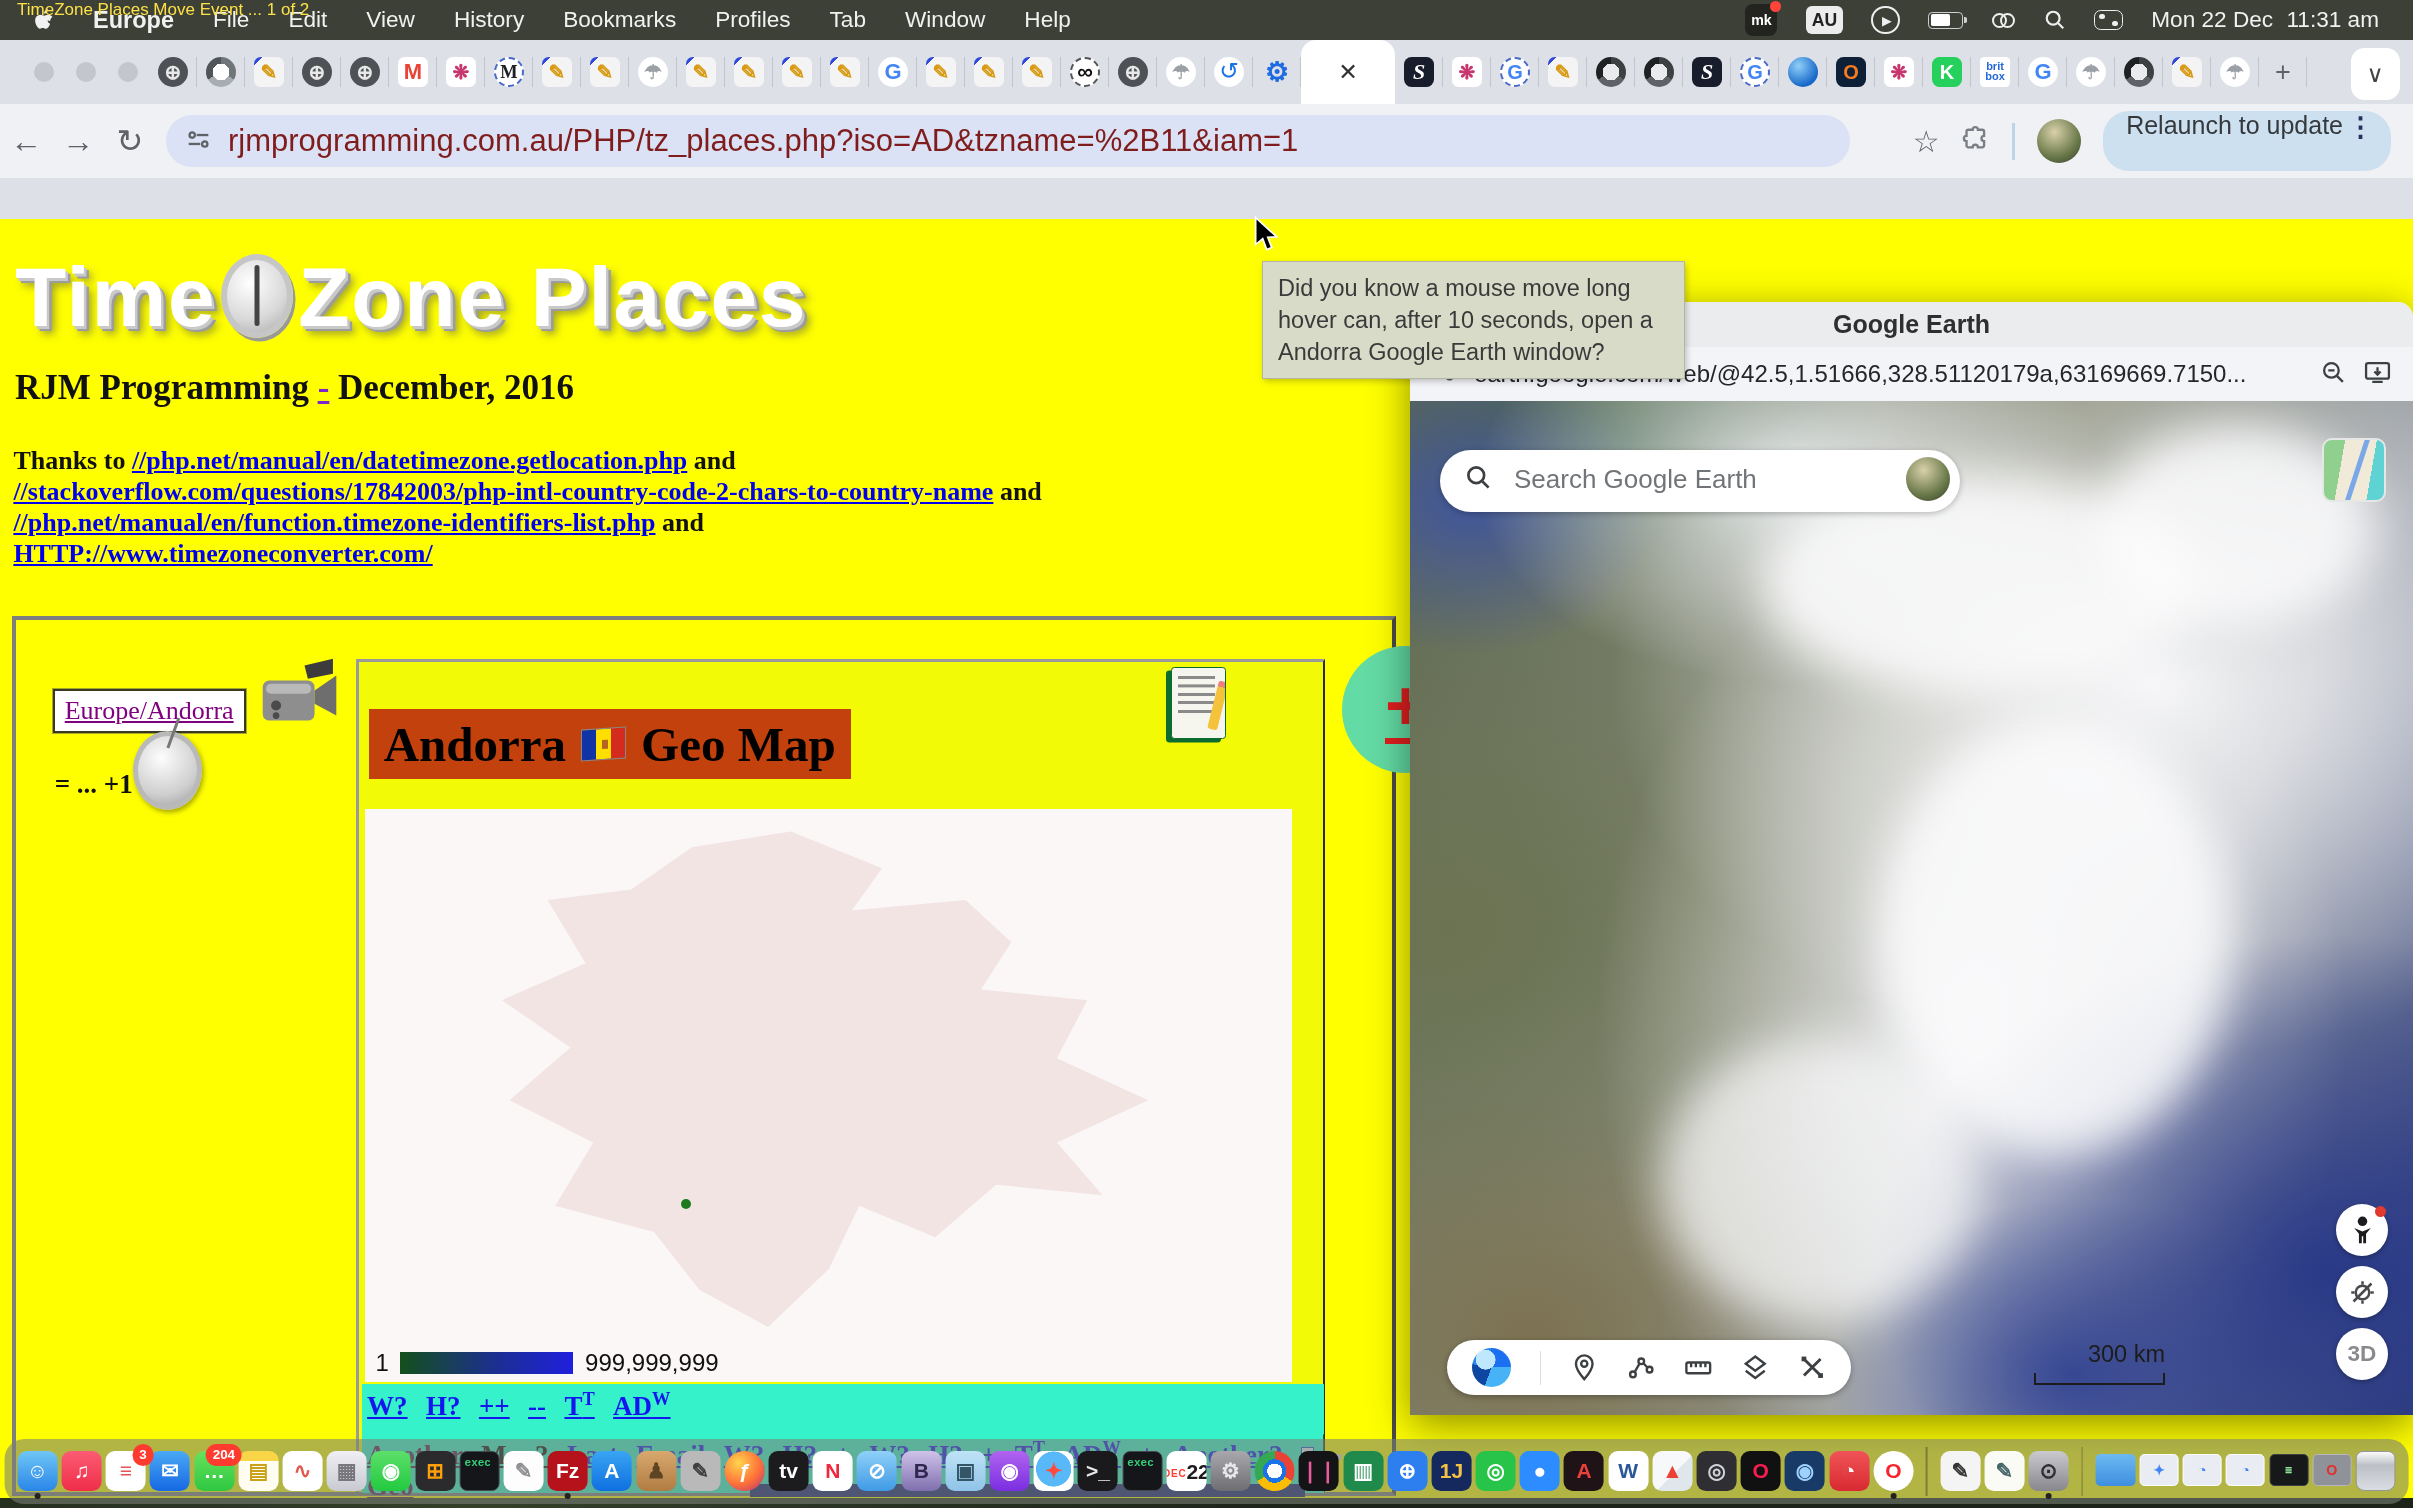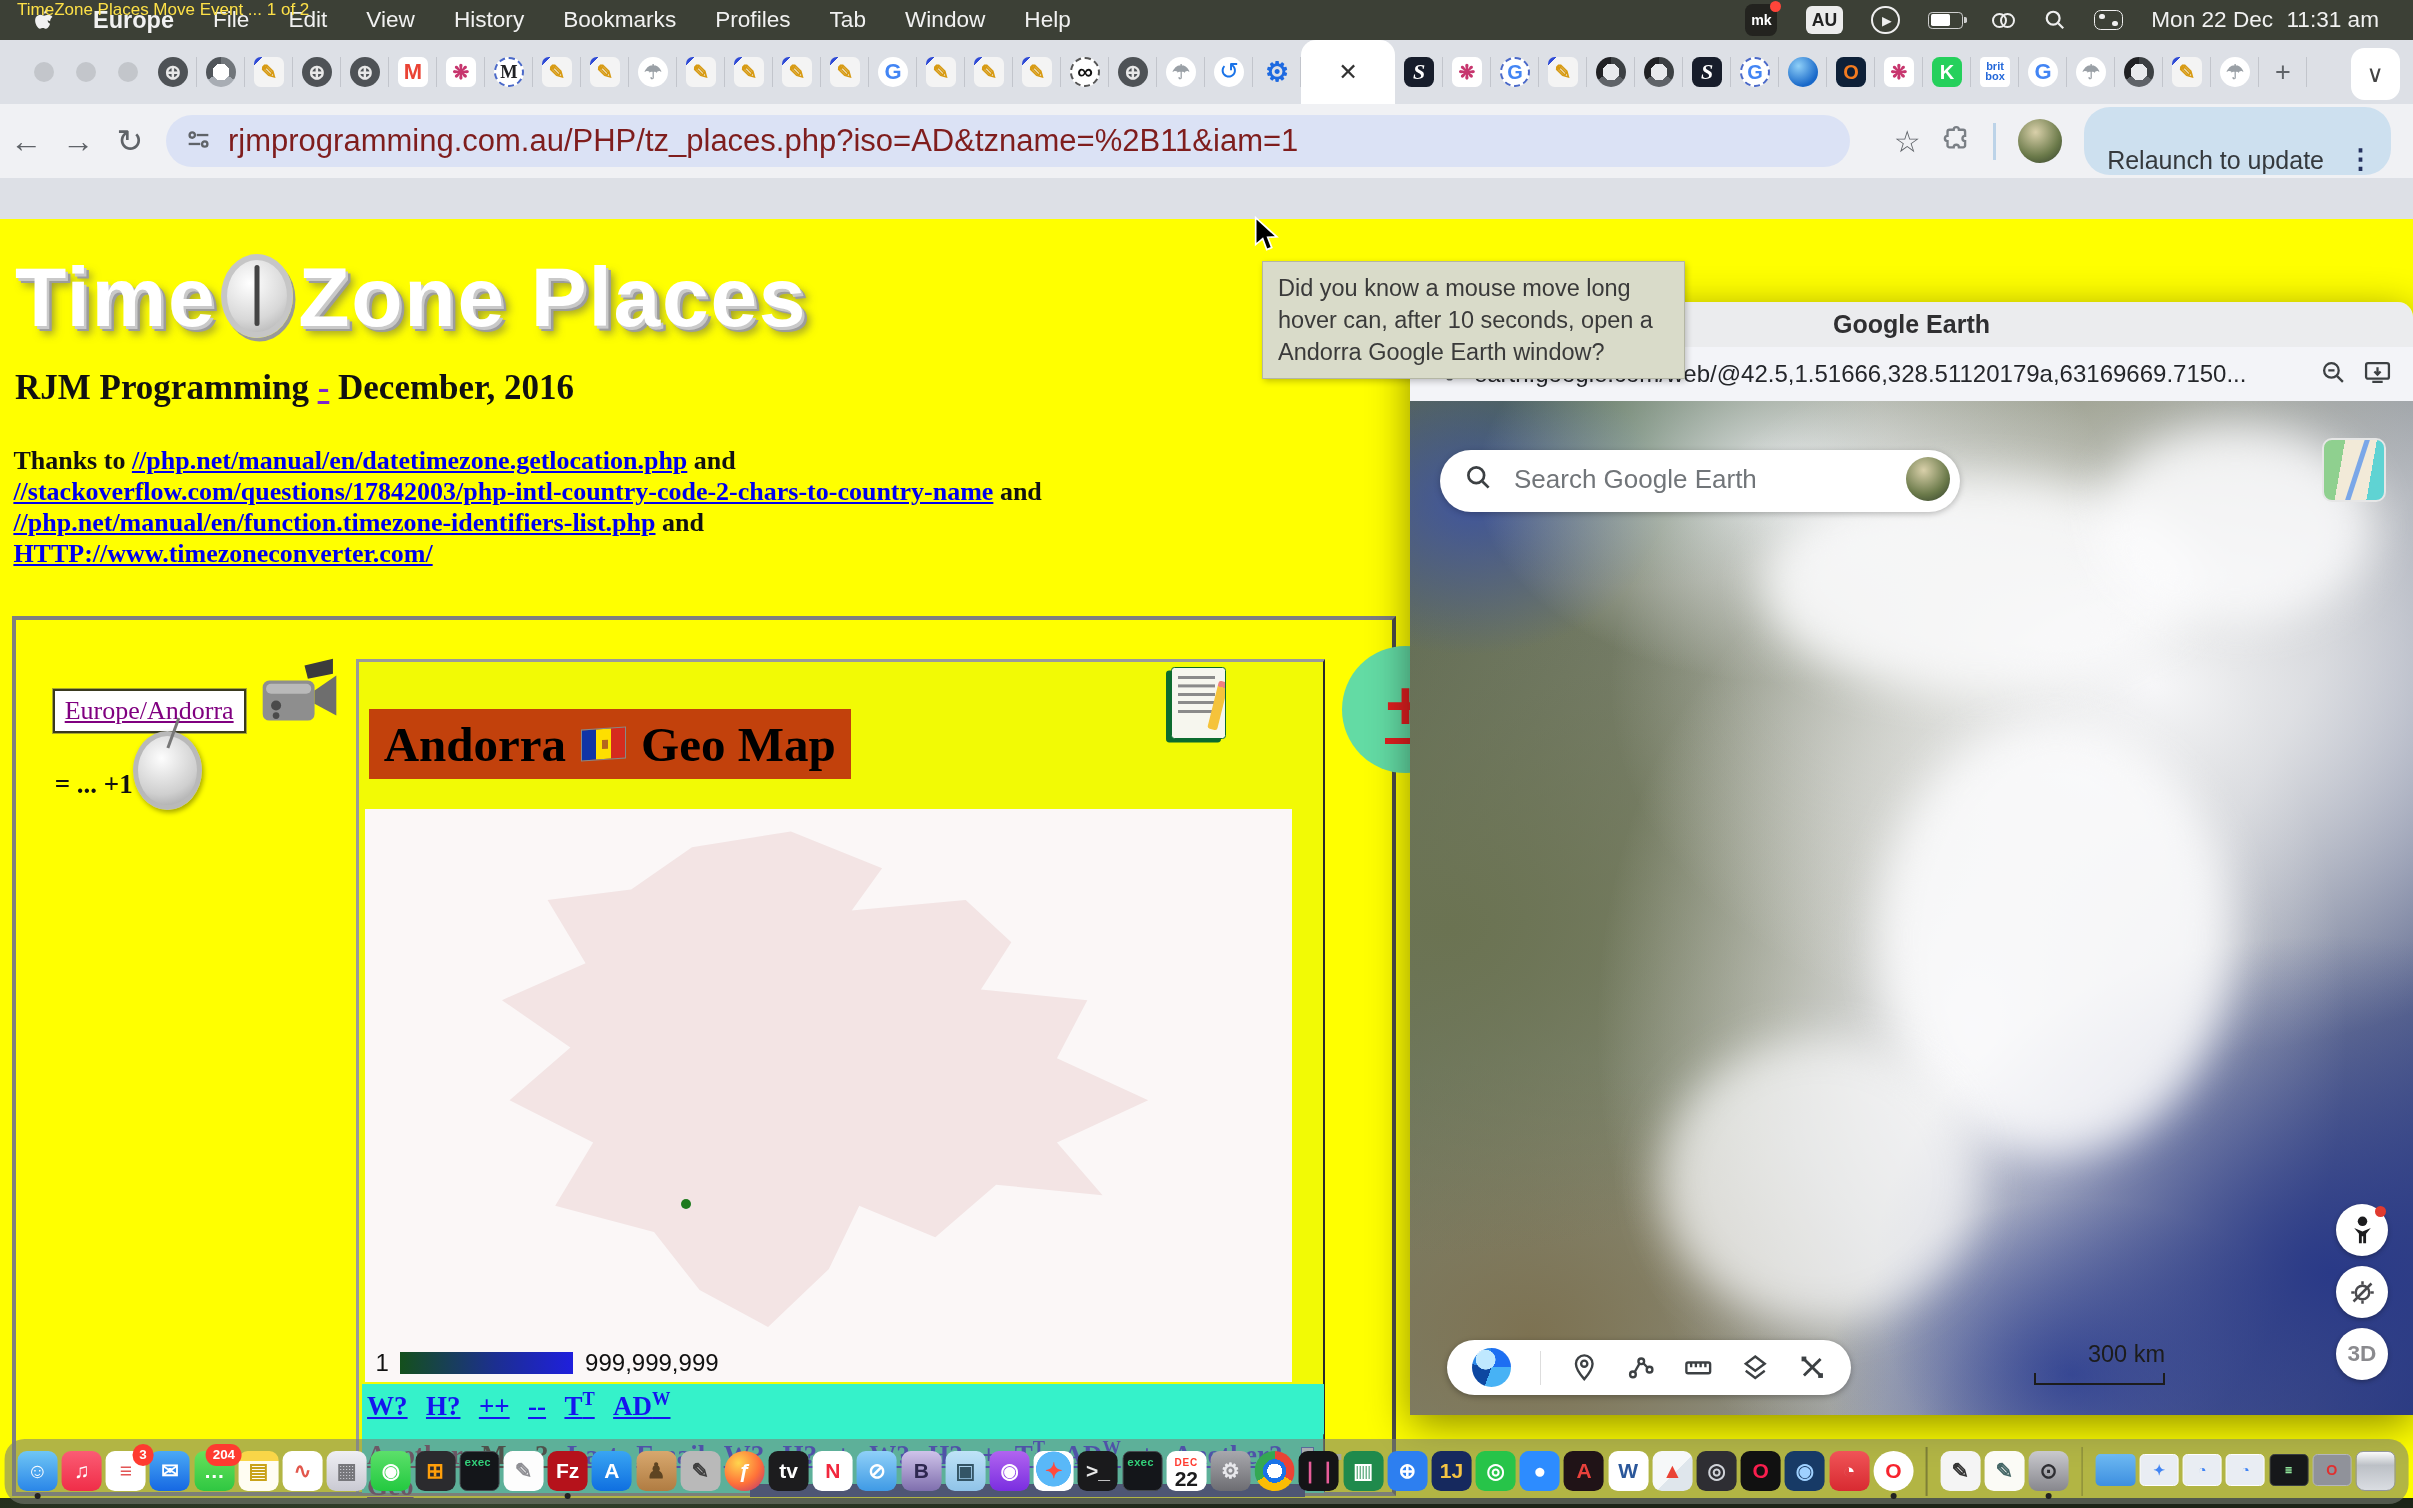--- a/index.html
+++ b/index.html
@@ -70,21 +70,21 @@
   
   #toolbar{position:relative;height:74px;background:#f0f1f4;display:flex;align-items:center}
   .navbtn{font-size:32px;color:#5f6368;width:52px;text-align:center}
   #omnibox{margin-left:10px;width:1684px;height:52px;border-radius:26px;background:#dbe2f5;
     display:flex;align-items:center;padding:0 20px;gap:17px}
   #omni-url{font-size:31px;color:#7f1d1d;white-space:nowrap}
   #toolbar-right{margin-left:auto;display:flex;align-items:center;gap:22px;padding-right:22px}
   #star-ic{font-size:30px;color:#5f6368}
   #tb-sep{width:2.5px;height:37px;background:#bcd3e8}
   .avatar{width:44px;height:44px;border-radius:50%;background:radial-gradient(circle at 40% 30%,#d9d0aa,#6b7a4a 60%,#2e3b2a)}
-  #relaunch{height:68px;border-radius:26px;background:#cde0ef;display:flex;align-items:flex-end;gap:23px;
+  #relaunch{height:60px;border-radius:26px;background:#cde0ef;display:flex;align-items:flex-start;gap:4px;
     padding:0 17px 0 23.5px;font-size:25px;color:#35393d}
   #kebab{font-size:27px;color:#24315e;font-weight:700}
   
   #page{position:absolute;left:0;top:179px;width:2413px;height:1279px;background:#ffff00;overflow:hidden}
   #logo{position:absolute;left:15px;top:30px;font-size:84px;font-weight:700;letter-spacing:1.7px;color:#fff;
     text-shadow:2.5px 2.5px 0 #c9c9c9,5px 5px 0 #9c9c9c,7.5px 7.5px 8.4px rgba(80,80,80,.55);white-space:nowrap}
   #logo .logo-clock{display:inline-block;width:72px;height:84px;border-radius:50%;vertical-align:-11.7px;
     background:radial-gradient(circle at 38% 32%,#ffffff,#d8d8d8 60%,#aaa);border:6.7px solid #c6c6c6;
     box-shadow:2.5px 3.4px 0 #999;position:relative;margin:0 5px}
   #logo .logo-clock::after{content:"";position:absolute;left:50%;top:8%;width:5px;height:84%;background:#444;transform:translateX(-50%);border-radius:2.5px}
@@ -193,21 +193,21 @@
     background:rgba(122,127,117,.58);display:flex;align-items:center;gap:4.2px;padding:0 13.4px;z-index:50}
   .dk-wrap{position:relative;display:flex}
   .dk{width:40px;height:40px;border-radius:9.2px;display:flex;align-items:center;justify-content:center;
     font-size:21px;font-weight:700;background:#888;color:#fff;overflow:hidden}
   .dk-sep{width:1.7px;height:49px;background:rgba(30,30,30,.35);margin:0 8.4px}
   .dk-badge{position:absolute;top:-7.5px;right:-7.5px;background:#ff3b30;color:#fff;font:700 13.4px/1 "Liberation Sans",sans-serif;
     padding:4.2px 6.7px;border-radius:11.7px;z-index:2}
   .dk-dot{position:absolute;bottom:-7.5px;left:50%;transform:translateX(-50%);width:5.9px;height:5.9px;border-radius:50%;background:#222}
   .dk.exec{background:#14161a;border:1.7px solid #45494e;border-radius:7.5px;align-items:flex-start;justify-content:flex-start;padding:4.2px}
   .exec-t{font:700 11px "Liberation Mono",monospace;color:#33d17a}
-  .dk.cal{background:#fff;flex-direction:column;gap:0}
+  .dk.cal{background:#fff;gap:0}
   .cal-top{font:800 10px "Liberation Sans",sans-serif;color:#ff3b30;letter-spacing:0.8px;margin-top:3.4px}
   .cal-day{font:700 21px "Liberation Sans",sans-serif;color:#1c1c1e;line-height:1}
   .dk.chrome-ic{border-radius:50%;background:radial-gradient(circle,#fff 0 7.5px,#1a73e8 7.5px 11.7px,transparent 11.7px),
     conic-gradient(#ea4335 0 120deg,#fbbc04 0 240deg,#34a853 0)}
   .dk.folder{width:40px;height:32px;background:linear-gradient(180deg,#6db9f2,#3d8fe0);border-radius:5px;position:relative;align-self:flex-end;margin-bottom:2.5px}
   .dk.folder::before{content:"";position:absolute;top:-6.7px;left:3.4px;width:17px;height:8.4px;background:#6db9f2;border-radius:3.4px 3.4px 0 0}
   .dk.thumb{width:39px;height:32px;border-radius:5px;align-self:flex-end;margin-bottom:3.4px;font-size:14.2px}
   .dk.thumb.light{background:#e9edf3;color:#4285f4;border:1.7px solid #fff}
   .dk.thumb.dark{background:#16181a;color:#8fe49a;border:1.7px solid #393d41;font-size:9.2px}
   .dk.thumb.grey{background:#90929a;color:#e03030;border:1.7px solid #b5b7bd}

